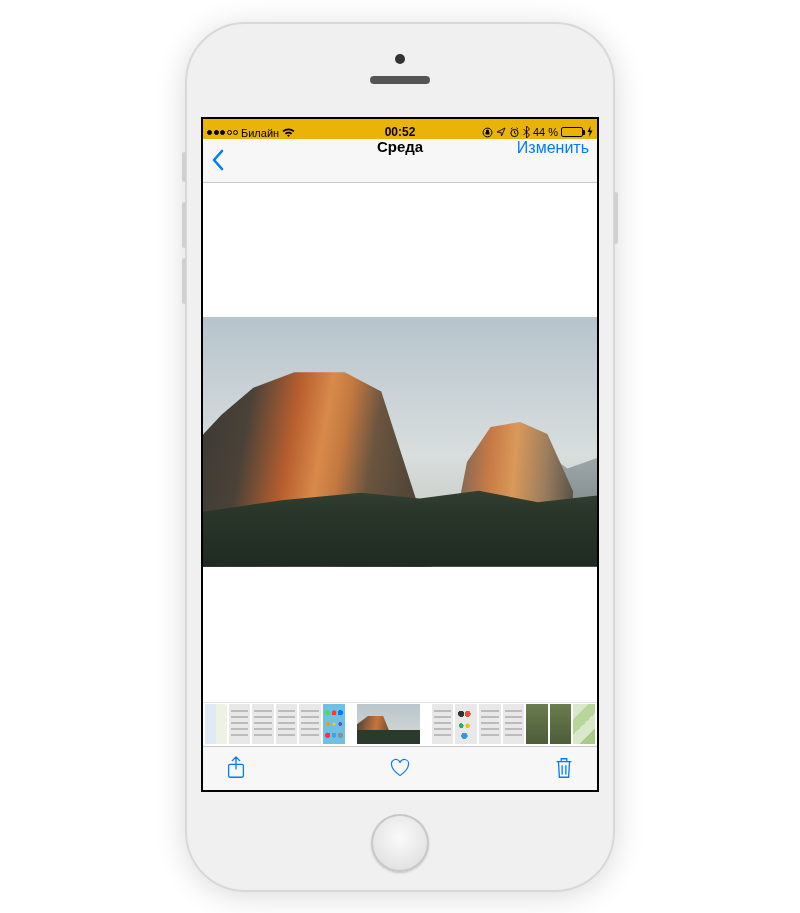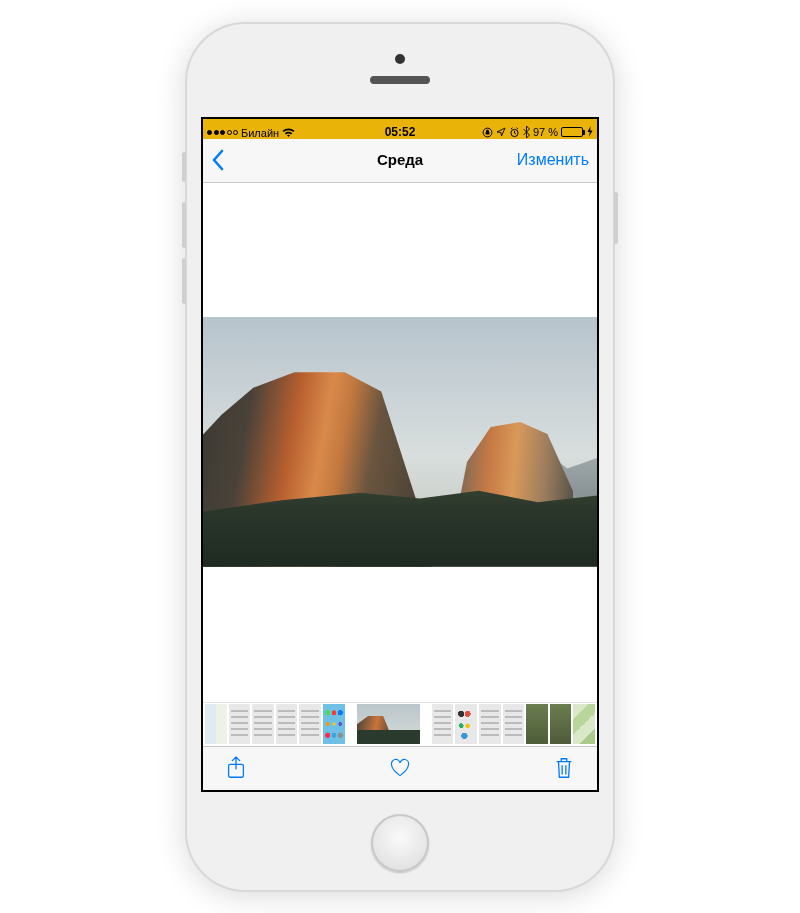--- a/index.html
+++ b/index.html
@@ -105,21 +105,20 @@
   }
   .battery .fill { height:100%; width:44%; background:#ffcc00; }
   .bolt { font-size:10px; margin-left:1px;}
 
   
   .nav-bar {
     height: 44px;
     background: #f7f7f7;
     border-bottom: 1px solid #c8c8c8;
     display: flex;
-    align-items: center;
     position: relative;
     padding: 0 8px;
   }
   .nav-back { color:#007aff; display:flex; align-items:center; }
   .nav-back svg { width:14px; height:22px; }
   .nav-title-wrap {
     position:absolute; left:0; right:0; text-align:center; pointer-events:none;
   }
   .nav-title { font-size:15px; font-weight:600; color:#000; line-height:1.1; }
   .nav-subtitle { font-size:10px; color:#000; }
@@ -240,21 +239,21 @@
             <span></span>
             <span></span>
         </span>
         <span>Билайн</span>
         <span class="wifi-icon">
           <svg width="13" height="10" viewBox="0 0 13 10">
               <path d="M6.5 9 L5 7.3 a2.3 2.3 0 0 1 3 0 Z M2.8 5.2 a5.5 5.5 0 0 1 7.4 0 l-1.2 1.3 a3.8 3.8 0 0 0 -5 0 Z M0.5 2.8 a9 9 0 0 1 12 0 l-1.2 1.3 a7.2 7.2 0 0 0 -9.6 0 Z" fill="#000"></path>
             </svg>
         </span>
       </div>
-      <div class="status-center">05:52</div>
+      <div class="status-center">00:52</div>
       <div class="status-right">
         <span class="lock-icon">
           <svg width="11" height="11" viewBox="0 0 11 11">
               <circle cx="5.5" cy="5.5" r="4.4" fill="none" stroke="#000" stroke-width="1"></circle>
               <path d="M4 5 v-1 a1.5 1.5 0 0 1 3 0 v1 h.4 v2.4 h-3.8 V5 Z" fill="#000"></path>
             </svg>
         </span>
         <span class="nav-icon">
           <svg width="10" height="10" viewBox="0 0 10 10">
               <path d="M1 5 L9 1 L5.5 9 L5 5.5 Z" fill="none" stroke="#000" stroke-width="0.9"></path>
@@ -265,21 +264,21 @@
               <circle cx="5.5" cy="6" r="3.6" fill="none" stroke="#000" stroke-width="1"></circle>
               <path d="M5.5 3.8 V6 L7 7" stroke="#000" stroke-width="1" fill="none"></path>
               <path d="M2 2 L3.5 0.8 M9 2 L7.5 0.8" stroke="#000" stroke-width="1"></path>
             </svg>
         </span>
         <span class="bt-icon">
           <svg width="7" height="12" viewBox="0 0 7 12">
               <path d="M3.5 0 V12 L6.5 9 L0.5 3 M3.5 0 L6.5 3 L0.5 9" fill="none" stroke="#000" stroke-width="0.9"></path>
             </svg>
         </span>
-        <span>97 %</span>
+        <span>44 %</span>
         <span class="battery"><span class="fill"></span></span>
         <span class="bolt">
           <svg width="6" height="11" viewBox="0 0 6 11">
               <path d="M3.5 0 L0.5 6 H2.8 L2 11 L5.5 4.5 H3.2 Z" fill="#000"></path>
             </svg>
         </span>
       </div>
     </div>
 
     <div class="nav-bar">

